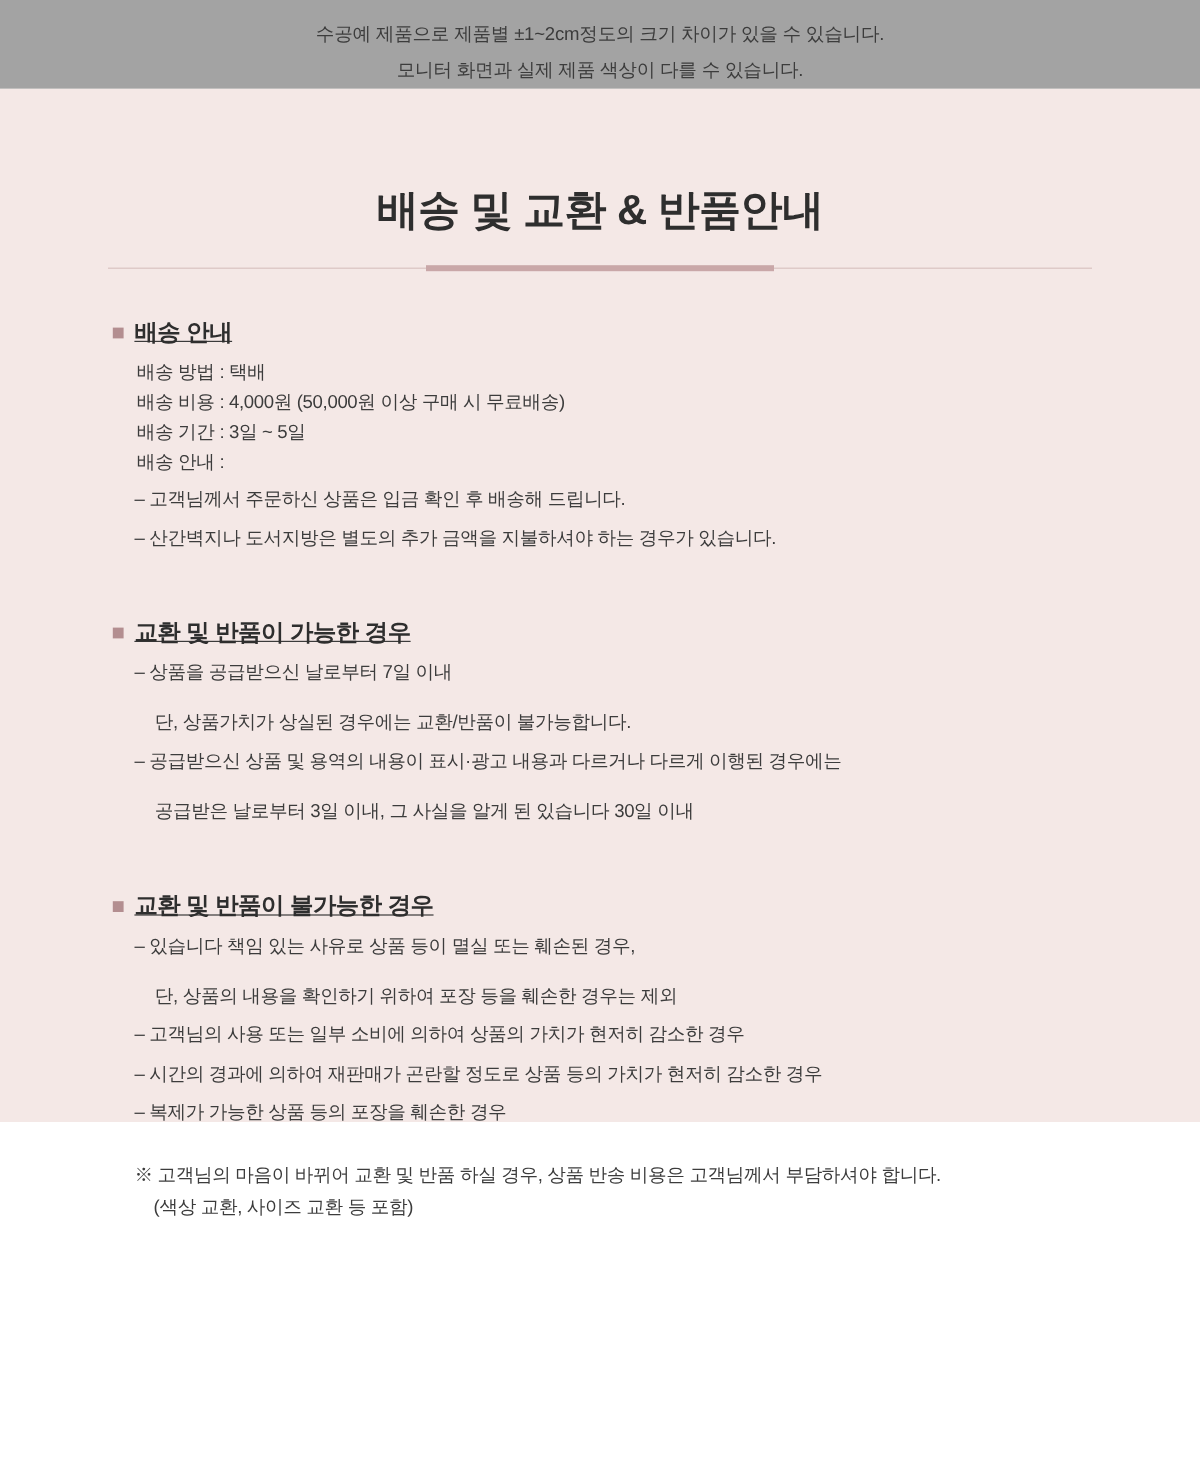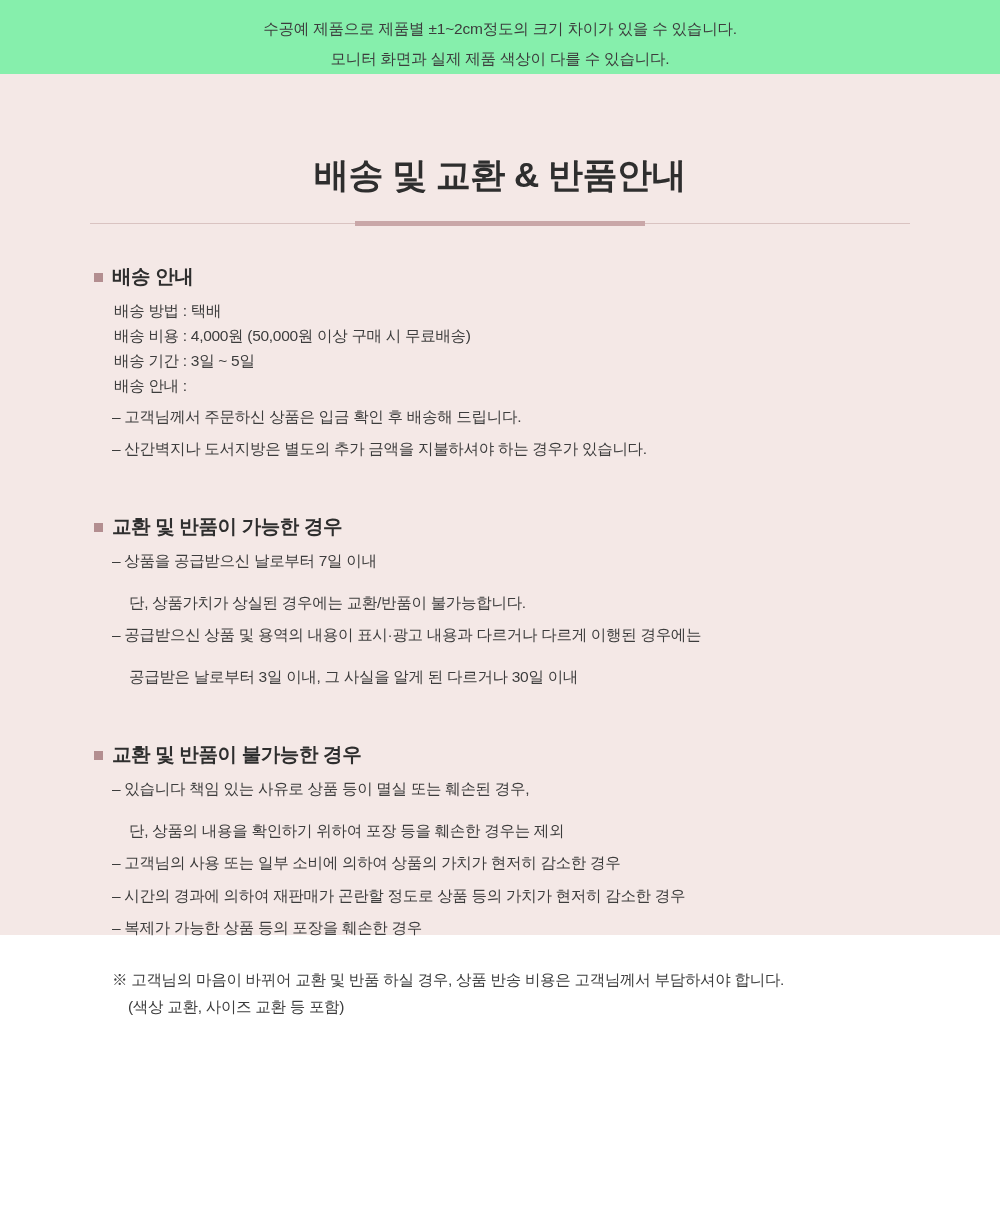--- a/index.html
+++ b/index.html
@@ -15,21 +15,21 @@
     overflow: hidden;
   }
   .page {
     position: relative;
     width: 1000px;
     height: 1221px;
     box-sizing: border-box;
   }
   
   .top-note {
-    background: #86efac;
+    background: #a3a3a3;
     padding-top: 14px;
     text-align: center;
   }
   .top-note p {
     margin: 0;
     font-size: 15.5px;
     line-height: 30px;
     color: #3c3c3c;
     letter-spacing: -0.2px;
   }
@@ -82,20 +82,21 @@
     padding-left: 4px;
   }
   .section.second { margin-top: 52px; }
   .section.third { margin-top: 52px; }
 
   .sec-head {
     display: flex;
     align-items: center;
     gap: 9px;
     margin: 0 0 8px 0;
+    text-decoration: underline;
   }
   .sq {
     width: 9px;
     height: 9px;
     background: #b38e90;
     display: inline-block;
     flex: 0 0 auto;
     margin-top: 2px;
   }
   .sec-title {
@@ -155,21 +156,21 @@
       </div>
 
       <div class="section second">
         <div class="sec-head">
           <span class="sq"></span>
           <span class="sec-title">교환 및 반품이 가능한 경우</span>
         </div>
         <p class="line dash">– 상품을 공급받으신 날로부터 7일 이내</p>
         <p class="line sub">단, 상품가치가 상실된 경우에는 교환/반품이 불가능합니다.</p>
         <p class="line dash2">– 공급받으신 상품 및 용역의 내용이 표시·광고 내용과 다르거나 다르게 이행된 경우에는</p>
-        <p class="line sub">공급받은 날로부터 3일 이내, 그 사실을 알게 된 다르거나 30일 이내</p>
+        <p class="line sub">공급받은 날로부터 3일 이내, 그 사실을 알게 된 있습니다 30일 이내</p>
       </div>
 
       <div class="section third">
         <div class="sec-head">
           <span class="sq"></span>
           <span class="sec-title">교환 및 반품이 불가능한 경우</span>
         </div>
         <p class="line dash">– 있습니다 책임 있는 사유로 상품 등이 멸실 또는 훼손된 경우,</p>
         <p class="line sub">단, 상품의 내용을 확인하기 위하여 포장 등을 훼손한 경우는 제외</p>
         <p class="line dash2">– 고객님의 사용 또는 일부 소비에 의하여 상품의 가치가 현저히 감소한 경우</p>

